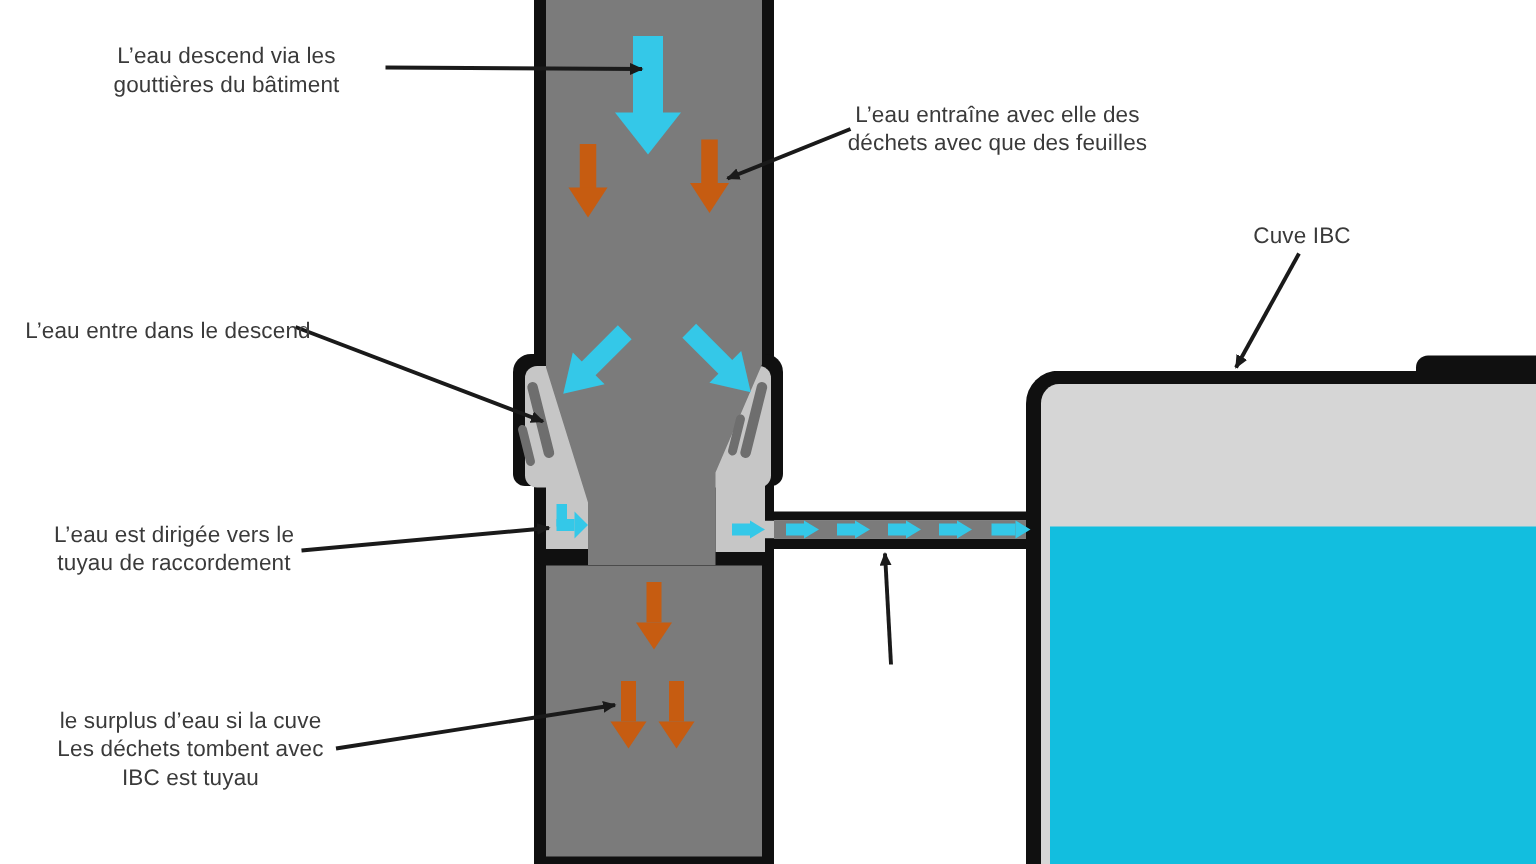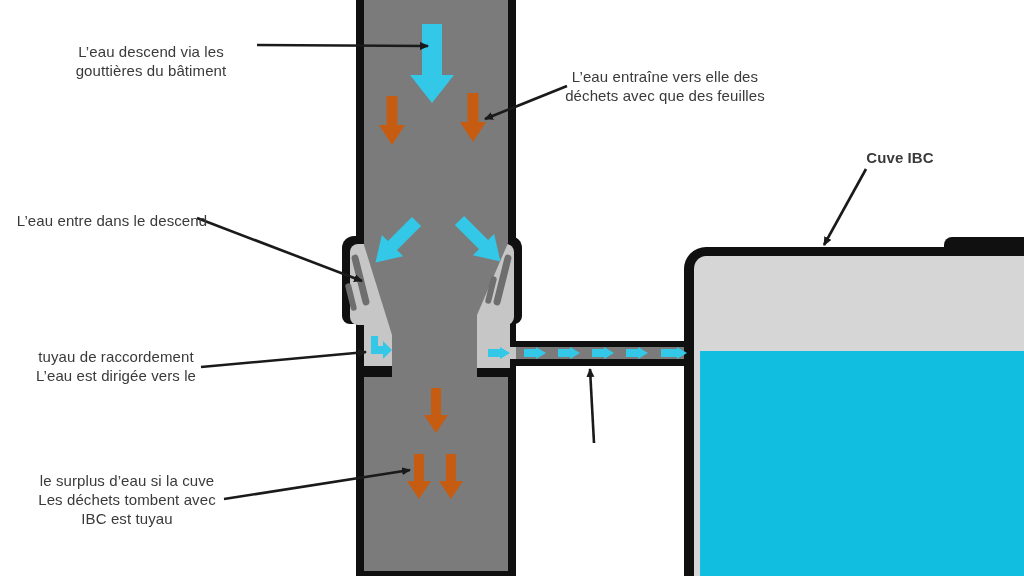--- a/index.html
+++ b/index.html
@@ -144,37 +144,37 @@
     </defs>
     <line x1="257" y1="45" x2="428" y2="46" marker-end="url(#ah)"></line>
     <line x1="567" y1="86" x2="485" y2="119" marker-end="url(#ah)"></line>
     <line x1="866" y1="169" x2="824" y2="245" marker-end="url(#ah)"></line>
     <line x1="197" y1="218" x2="362" y2="281" marker-end="url(#ah)"></line>
     <line x1="201" y1="367" x2="366" y2="352" marker-end="url(#ah)"></line>
     <line x1="224" y1="499" x2="410" y2="470" marker-end="url(#ah)"></line>
     <line x1="594" y1="443" x2="590" y2="369" marker-end="url(#ah)"></line>
   </svg>
 
-  <div class="label" style="left:39px; top:42px; width:224px;">
+  <div class="label" style="left:39px; top:28px; width:224px;">
     <div>L’eau descend via les</div>
     <div>gouttières du bâtiment</div>
   </div>
   <div class="label" style="left:540px; top:67px; width:250px;">
-    <div>L’eau entraîne vers elle des</div>
+    <div>L’eau entraîne avec elle des</div>
     <div>déchets avec que des feuilles</div>
   </div>
-  <div class="label" style="left:830px; top:148px; width:140px;font-weight:bold;">
+  <div class="label" style="left:798px; top:148px; width:140px;">
     <div>Cuve IBC</div>
   </div>
   <div class="label" style="left:12px; top:211px; width:200px;">
     <div>L’eau entre dans le descend</div>
   </div>
   <div class="label" style="left:16px; top:347px; width:200px;">
+    <div>L’eau est dirigée vers le</div>
     <div>tuyau de raccordement</div>
-    <div>L’eau est dirigée vers le</div>
   </div>
   <div class="label" style="left:27px; top:471px; width:200px;">
     <div>le surplus d’eau si la cuve</div>
     <div>Les déchets tombent avec</div>
     <div>IBC est tuyau</div>
   </div>
 
 </div>
 
 </body></html>

